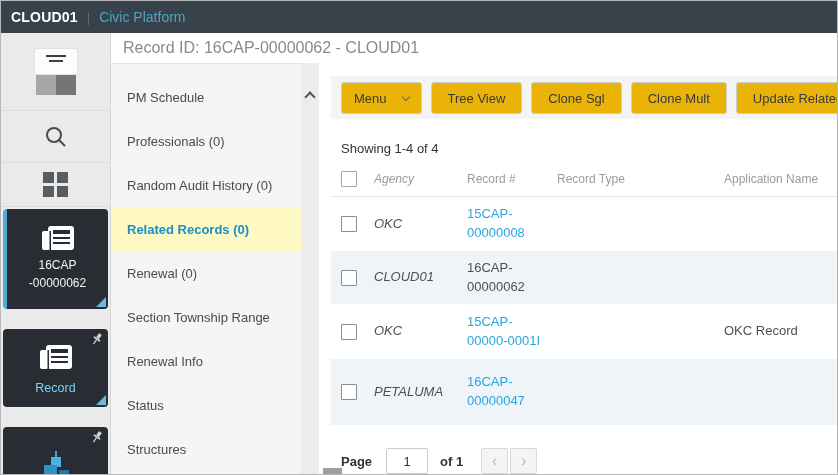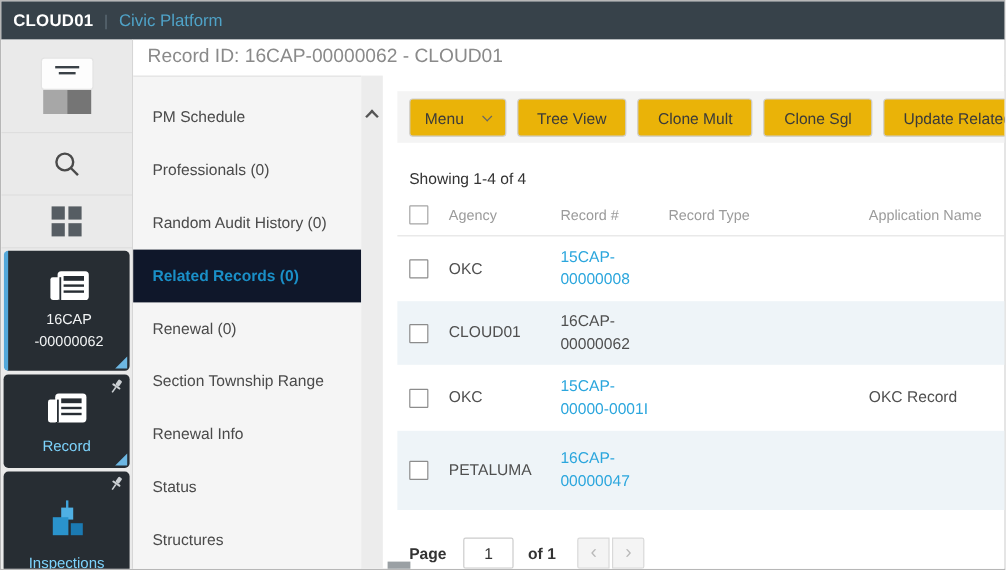--- a/index.html
+++ b/index.html
@@ -27,42 +27,42 @@
             box-shadow:0 0 0 1px #e3e3e3; padding-top:6px; }
   .lp-line { width:20px; height:2px; background:#3a4147; margin:0 auto 3px auto; }
   .lp-bottom { display:flex; width:40px; margin:1px auto 0 auto; }
   .lp-sq1 { width:20px; height:20px; background:#a7a7a7; }
   .lp-sq2 { width:20px; height:20px; background:#757575; }
 
   .grid-icon { display:grid; grid-template-columns:11px 11px; grid-gap:3px; }
   .grid-icon span { width:11px; height:11px; background:#565d63; }
 
   .tabs { padding:2px 2px 0 2px; }
-  .rail-tab { position:relative; background:#272d33; border-radius:4px; margin-bottom:3px;
+  .rail-tab { position:relative; background:#272d33; border-radius:4px; margin-bottom:20px;
               color:#fff; text-align:center; cursor:pointer; overflow:hidden; }
   .tab-active { height:100px; border-left:4px solid #54a8da; padding-top:15px; }
   .tab-record { height:78px; padding-top:14px; }
   .tab-insp   { height:100px; padding-top:22px; }
   .tab-label  { font-size:12px; line-height:18px; color:#f2f4f5; }
   .tab-label-single { font-size:12.5px; margin-top:6px; color:#7dd3fc; }
   .corner-tri { position:absolute; right:2px; bottom:2px; width:0; height:0;
                 border-left:10px solid transparent; border-bottom:10px solid #6db7e3; }
   .pin { position:absolute; top:3px; right:4px; transform:rotate(35deg); opacity:.9; }
 
   
   .title-row { position:absolute; left:110px; top:32px; width:728px; height:30px;
                background:#fff; display:flex; align-items:center; padding-left:12px; }
   .title-row span { font-size:16px; color:#8a8a8a; }
 
   
   .nav { position:absolute; left:110px; top:62px; width:190px; height:413px;
          background:#f5f5f5; border-top:1px solid #e3e3e3; padding-top:12px; }
   .nav-item { height:44px; line-height:44px; padding-left:16px; font-size:13px;
               color:#4a4a4a; cursor:pointer; white-space:nowrap; overflow:hidden; }
-  .nav-item.selected { background:#0f172a; color:#1a8fc7; font-weight:bold; }
+  .nav-item.selected { background:#fef9c3; color:#1a8fc7; font-weight:bold; }
 
   .nav-scroll { position:absolute; left:300px; top:62px; width:18px; height:413px;
                 background:#ececec; }
   .chev-up { width:8px; height:8px; border-left:2px solid #555; border-top:2px solid #555;
              transform:rotate(45deg); margin:30px auto 0 auto; cursor:pointer; }
 
   
   .content { position:absolute; left:330px; top:62px; width:508px; height:413px;
              background:#fff; overflow:hidden; }
 
@@ -83,21 +83,21 @@
            display:flex; align-items:center; border-bottom:1px solid #e4e4e4;
            color:#9b9b9b; font-size:12px; }
   .tbody { position:absolute; top:134px; left:0; width:508px; }
   .trow  { display:flex; align-items:center; }
   .trow:nth-child(1) { height:54px; }
   .trow:nth-child(2) { height:53px; background:#eef4f8; }
   .trow:nth-child(3) { height:55px; }
   .trow:nth-child(4) { height:66px; background:#eef4f8; }
 
   .c-check  { width:34px; }
-  .c-agency { width:102px; padding-left:9px; }
+  .c-agency { width:102px; padding-left:9px;font-style:italic; }
   .c-record { width:90px; padding-right:8px; }
   .c-type   { width:167px; padding-right:8px; }
   .c-app    { flex:1; }
   .cell-txt { font-size:13px; color:#4f4f4f; line-height:1.45; }
   .link { color:#2ba6dd; cursor:pointer; text-decoration:none; }
 
   .checkbox { width:16px; height:16px; background:#fff; border:1px solid #8c8c8c;
               border-radius:1px; margin-left:10px; cursor:pointer; }
   .thead .checkbox { border-color:#a5a5a5; }
 
@@ -233,22 +233,22 @@
   </div>
 
   <div class="content">
 
     <div class="toolbar">
       <button class="btn btn-menu">
         <span>Menu</span>
         <span class="chev-down"></span>
       </button>
       <button class="btn">Tree View</button>
+      <button class="btn">Clone Sgl</button>
       <button class="btn">Clone Mult</button>
-      <button class="btn">Clone Sgl</button>
       <button class="btn">Update Related</button>
     </div>
 
     <div class="summary">Showing 1-4 of 4</div>
 
     <div class="thead">
       <div class="c-check">
           <div class="checkbox"></div>
         </div>
       <div class="c-agency">Agency</div>

